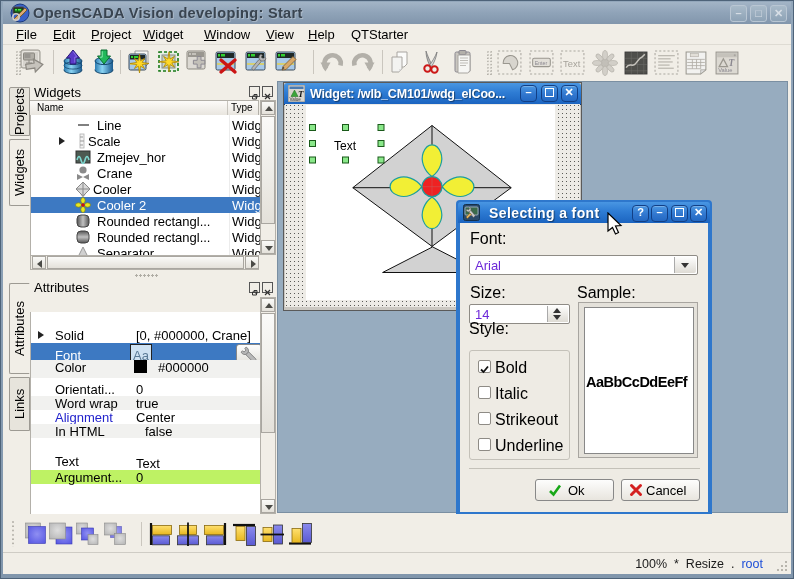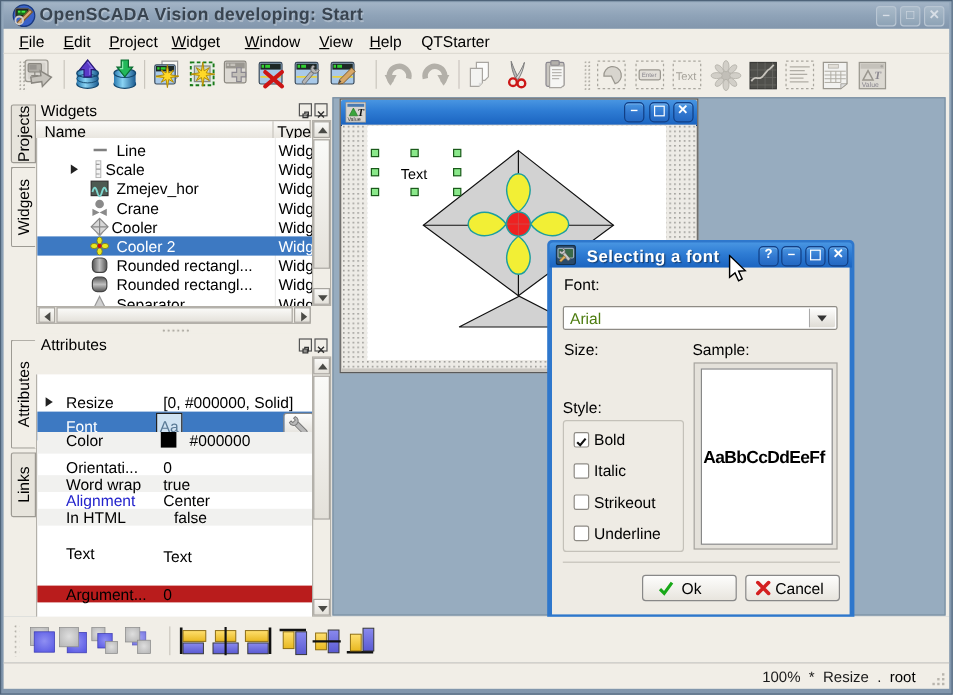--- a/index.html
+++ b/index.html
@@ -45,21 +45,21 @@
   .vtab .vt{position:absolute;left:2px;top:0;width:18px;height:100%;
     writing-mode:vertical-rl;transform:rotate(180deg);text-align:center;}
   
   .panel{position:absolute;left:30px;width:245px;background:#f1eee7;}
   .ptitle{position:absolute;left:4px;top:2px;font-size:13px;color:#000;}
   .pbtn{position:absolute;top:3px;width:11px;height:11px;border:1px solid #555;
     box-sizing:border-box;background:#f1eee7;}
   .hdr{position:absolute;left:0;width:229px;height:16px;
     background:linear-gradient(to bottom,#fcfbf9,#e9e6df);
     border:1px solid #b3b0a9;border-left:none;box-sizing:border-box;
-    font-size:13px;color:#000;}
+    font-size:10px;color:#000;}
   .list{position:absolute;left:0;width:230px;background:#fff;
     border-left:1px solid #b3b0a9;box-sizing:border-box;}
   .vscr{position:absolute;width:16px;background:#f1eee7;border:1px solid #b3b0a9;box-sizing:border-box;}
   .row{position:absolute;left:0;width:100%;font-size:13px;color:#000;white-space:nowrap;}
   .sel-blue{background:#3d79c2;color:#fff;}
   
   .sbtn{position:absolute;background:linear-gradient(to bottom,#fafaf8,#e4e1da);
     border:1px solid #a9a6a0;box-sizing:border-box;}
   .arr{position:absolute;width:0;height:0;}
   
@@ -78,23 +78,23 @@
   #whitecanvas{position:absolute;left:21px;top:1px;width:249px;height:195px;background:#fff;}
   
   #dialog{left:456px;top:200px;width:256px;height:316px;
     background:#2e77cc;border-radius:4px 4px 0 0;}
   #dlgtitle{position:absolute;left:2px;top:2px;width:252px;height:21px;
     background:linear-gradient(to bottom,#4996e2 0%,#2e7cd4 45%,#1b64c0 100%);
     border-radius:3px 3px 0 0;}
   #dlgtitle .dt{position:absolute;left:31px;top:2.5px;color:#fff;font-weight:bold;font-size:14px;
     text-shadow:1px 1px 1px rgba(0,0,0,0.45);letter-spacing:0.4px;}
   #dlgbody{position:absolute;left:4px;top:23px;width:248px;height:289px;background:#eeebe4;}
-  .dlabel{position:absolute;font-size:13px;color:#000;}
+  .dlabel{position:absolute;font-size:16px;color:#000;}
   .field{position:absolute;background:#fff;border:1px solid #8e8b85;box-sizing:border-box;
-    border-radius:2px;font-size:13px;color:#4d7c0f;}
+    border-radius:2px;font-size:13px;color:#6d28d9;}
   .gbox{position:absolute;border:1px solid #c4c1b9;border-radius:3px;box-sizing:border-box;}
   .cb{position:absolute;width:13px;height:13px;background:#fff;border:1px solid #8e8b85;
     box-sizing:border-box;border-radius:2px;}
   .btn{position:absolute;height:22px;background:linear-gradient(to bottom,#fdfdfc,#e8e5de);
     border:1px solid #888;border-radius:3px;box-sizing:border-box;
     font-size:13px;color:#000;text-align:center;}
 </style></head>
 <body>
 <div id="frame" class="abs"></div>
 
@@ -475,22 +475,22 @@
   <div class="ptitle">Attributes</div>
   <div class="pbtn" style="left:219px;top:4px"><svg width="9" height="9" viewBox="0 0 9 9">
         <path d="M2.5 4 h4 v3 h-4 Z M4 4 V2.5 h3 V5.5 h-1.5" fill="none" stroke="#333" stroke-width="1"></path>
       </svg></div>
   <div class="pbtn" style="left:232px;top:4px"><svg width="9" height="9" viewBox="0 0 9 9">
         <path d="M2 2 L7 7 M7 2 L2 7" stroke="#333" stroke-width="1.2"></path>
       </svg></div>
   <div class="list" style="top:34px;height:202px;overflow:hidden" id="attrs">
     <div class="row" style="top:16px;height:14px">
         <div class="arr" style="left:7px;top:3px;border-top:4.5px solid transparent;border-bottom:4.5px solid transparent;border-left:6px solid #222"></div>
-        <span style="position:absolute;left:24px;top:0px">Resize</span>
-        <span style="position:absolute;left:105px;top:0px">[0, #000000, Solid]</span>
+        <span style="position:absolute;left:24px;top:0px">Solid</span>
+        <span style="position:absolute;left:105px;top:0px">[0, #000000, Crane]</span>
       </div>
     <div class="row sel-blue" style="top:31px;height:24px">
         <span style="position:absolute;left:24px;top:5px">Font</span>
       <div style="position:absolute;left:99px;top:1px;width:22px;height:24px;background:#cfe2f2;border:1px solid #222;box-sizing:border-box;color:#5a7a96;font-size:13px;text-align:center;line-height:22px">Aa</div>
       <div style="position:absolute;left:205px;top:1px;width:26px;height:24px;background:linear-gradient(to bottom,#fdfdfc,#dedbd4);border:1px solid #888;border-radius:3px;box-sizing:border-box">
         <svg width="26" height="22" viewBox="0 0 26 22">
             <g transform="rotate(-45 13 11)">
               <rect x="11" y="6" width="4" height="12" rx="1" fill="#b8b8b8" stroke="#777" stroke-width="0.8"></rect>
               <path d="M9.5 2 a3.8 3.8 0 1 0 7 0 L14.5 2 v2 h-3 V2 Z" fill="#b8b8b8" stroke="#777" stroke-width="0.8"></path>
             </g>
@@ -515,21 +515,21 @@
         <span style="position:absolute;left:105px;top:0px">Center</span>
       </div>
     <div class="row" style="top:112px;height:14px;background:#f1f1ef">
         <span style="position:absolute;left:24px;top:0px">In HTML</span>
         <span style="position:absolute;left:114px;top:0px">false</span>
       </div>
     <div class="row" style="top:140px;height:30px">
         <span style="position:absolute;left:24px;top:2px">Text</span>
         <span style="position:absolute;left:105px;top:4px">Text</span>
       </div>
-    <div class="row" style="top:176px;height:14px;background:#b91c1c">
+    <div class="row" style="top:158px;height:14px;background:#bef264">
         <span style="position:absolute;left:24px;top:0px">Argument...</span>
         <span style="position:absolute;left:105px;top:0px">0</span>
       </div>
   </div>
   <div class="vscr" style="left:230px;top:19px;height:217px">
     <div class="sbtn" style="left:0px;top:0px;width:14px;height:14px">
         <div class="arr" style="left:3px;top:4px;border-left:4px solid transparent;border-right:4px solid transparent;border-bottom:5px solid #4a4a46"></div>
       </div>
     <div class="sbtn" style="left:0px;top:201px;width:14px;height:14px">
         <div class="arr" style="left:3px;top:5px;border-left:4px solid transparent;border-right:4px solid transparent;border-top:5px solid #4a4a46"></div>
@@ -540,20 +540,21 @@
 <div id="mdi" class="abs">
   <div id="child" class="abs">
     <div id="childtitle">
       <svg style="position:absolute;left:4px;top:2px" width="17" height="17" viewBox="0 0 17 17">
         <rect x="0" y="0" width="17" height="17" fill="#d8d5cf" stroke="#8a8a8a"></rect>
         <rect x="1.5" y="1.5" width="14" height="2.5" fill="#4a7ab0"></rect>
         <path d="M3 11.5 L6.5 5 L10 11.5 Z" fill="#3aa53a" stroke="#1a6a1a" stroke-width="0.5"></path>
         <text x="10" y="12" font-size="9" font-weight="bold" font-style="italic" fill="#111" font-family="Liberation Serif,serif">T</text>
         <text x="1.5" y="16" font-size="4.5" fill="#333">Value</text>
       </svg>
+      <span class="ct">Widget: /wlb_CM101/wdg_elCoo...</span>
       <div class="cbtn" style="left:236px">–</div>
       <div class="cbtn" style="left:256.5px"><span style="display:inline-block;width:7px;height:7px;border:1.6px solid #fff;margin-top:2px"></span></div>
       <div class="cbtn" style="left:276.5px">✕</div>
     </div>
     <div id="canvas">
       <svg width="295" height="203" style="position:absolute;left:0;top:0">
         <defs>
             <pattern id="dots" width="4" height="4" patternUnits="userSpaceOnUse">
               <rect x="1" y="1" width="1" height="1" fill="#5a5a56"></rect>
             </pattern>
@@ -613,27 +614,34 @@
   </div>
   <div id="dlgbody"></div>
   <span class="dlabel" style="left:14px;top:30px">Font:</span>
   <div class="field" style="left:13px;top:55px;width:229px;height:20px">
     <span style="position:absolute;left:5px;top:2px">Arial</span>
     <div style="position:absolute;right:1px;top:1px;width:21px;height:16px;background:linear-gradient(to bottom,#fdfdfc,#dedbd4);border-left:1px solid #aaa;border-radius:0 2px 2px 0">
       <div class="arr" style="left:6px;top:6px;border-left:4.5px solid transparent;border-right:4.5px solid transparent;border-top:5px solid #333"></div>
     </div>
   </div>
   <span class="dlabel" style="left:14px;top:84px">Size:</span>
+  <div class="field" style="left:13px;top:104px;width:101px;height:20px">
+    <span style="position:absolute;left:5px;top:2px">14</span>
+    <div style="position:absolute;right:1px;top:1px;width:20px;height:16px;background:linear-gradient(to bottom,#fdfdfc,#dedbd4);border-left:1px solid #aaa">
+      <div class="arr" style="left:5px;top:2px;border-left:4px solid transparent;border-right:4px solid transparent;border-bottom:5px solid #333"></div>
+      <div class="arr" style="left:5px;top:9px;border-left:4px solid transparent;border-right:4px solid transparent;border-top:5px solid #333"></div>
+    </div>
+  </div>
   <span class="dlabel" style="left:121px;top:84px">Sample:</span>
   <div style="position:absolute;left:122px;top:102px;width:120px;height:156px;background:#e4e1da;border:1px solid #a8a5a0;box-sizing:border-box">
     <div style="position:absolute;left:5px;top:4px;width:108px;height:145px;background:#fff;border:1px solid #888">
       <span style="position:absolute;left:1px;top:66px;font-size:14.5px;font-weight:bold;color:#000;letter-spacing:-0.5px">AaBbCcDdEeFf</span>
     </div>
   </div>
-  <span class="dlabel" style="left:13px;top:132px">Style:</span>
+  <span class="dlabel" style="left:13px;top:120px">Style:</span>
   <div class="gbox" style="left:13px;top:150px;width:101px;height:110px"></div>
   <div class="cb" style="left:22px;top:160px"><svg width="11" height="11" viewBox="0 0 11 11">
         <path d="M2 5.5 L4.5 8 L9 2.5" fill="none" stroke="#111" stroke-width="1.8"></path>
       </svg></div>
   <span class="dlabel" style="left:39px;top:159px">Bold</span>
   <div class="cb" style="left:22px;top:186px"></div>
   <span class="dlabel" style="left:39px;top:185px">Italic</span>
   <div class="cb" style="left:22px;top:212px"></div>
   <span class="dlabel" style="left:39px;top:211px">Strikeout</span>
   <div class="cb" style="left:22px;top:238px"></div>
@@ -730,14 +738,14 @@
   <svg style="position:absolute;right:3px;bottom:2px" width="12" height="12">
       <g fill="#b8b5ad">
         <rect x="9" y="1" width="2" height="2"></rect>
         <rect x="5" y="5" width="2" height="2"></rect>
         <rect x="9" y="5" width="2" height="2"></rect>
         <rect x="1" y="9" width="2" height="2"></rect>
         <rect x="5" y="9" width="2" height="2"></rect>
         <rect x="9" y="9" width="2" height="2"></rect>
       </g>
     </svg>
-  <span style="position:absolute;right:28px;top:4px;font-size:12.5px;color:#1a1a1a">100%&nbsp; *&nbsp; Resize&nbsp; .&nbsp; <span style="color:#000000">root</span></span>
+  <span style="position:absolute;right:28px;top:4px;font-size:12.5px;color:#1a1a1a">100%&nbsp; *&nbsp; Resize&nbsp; .&nbsp; <span style="color:#1d4ed8">root</span></span>
 </div>
 
 </body></html>

